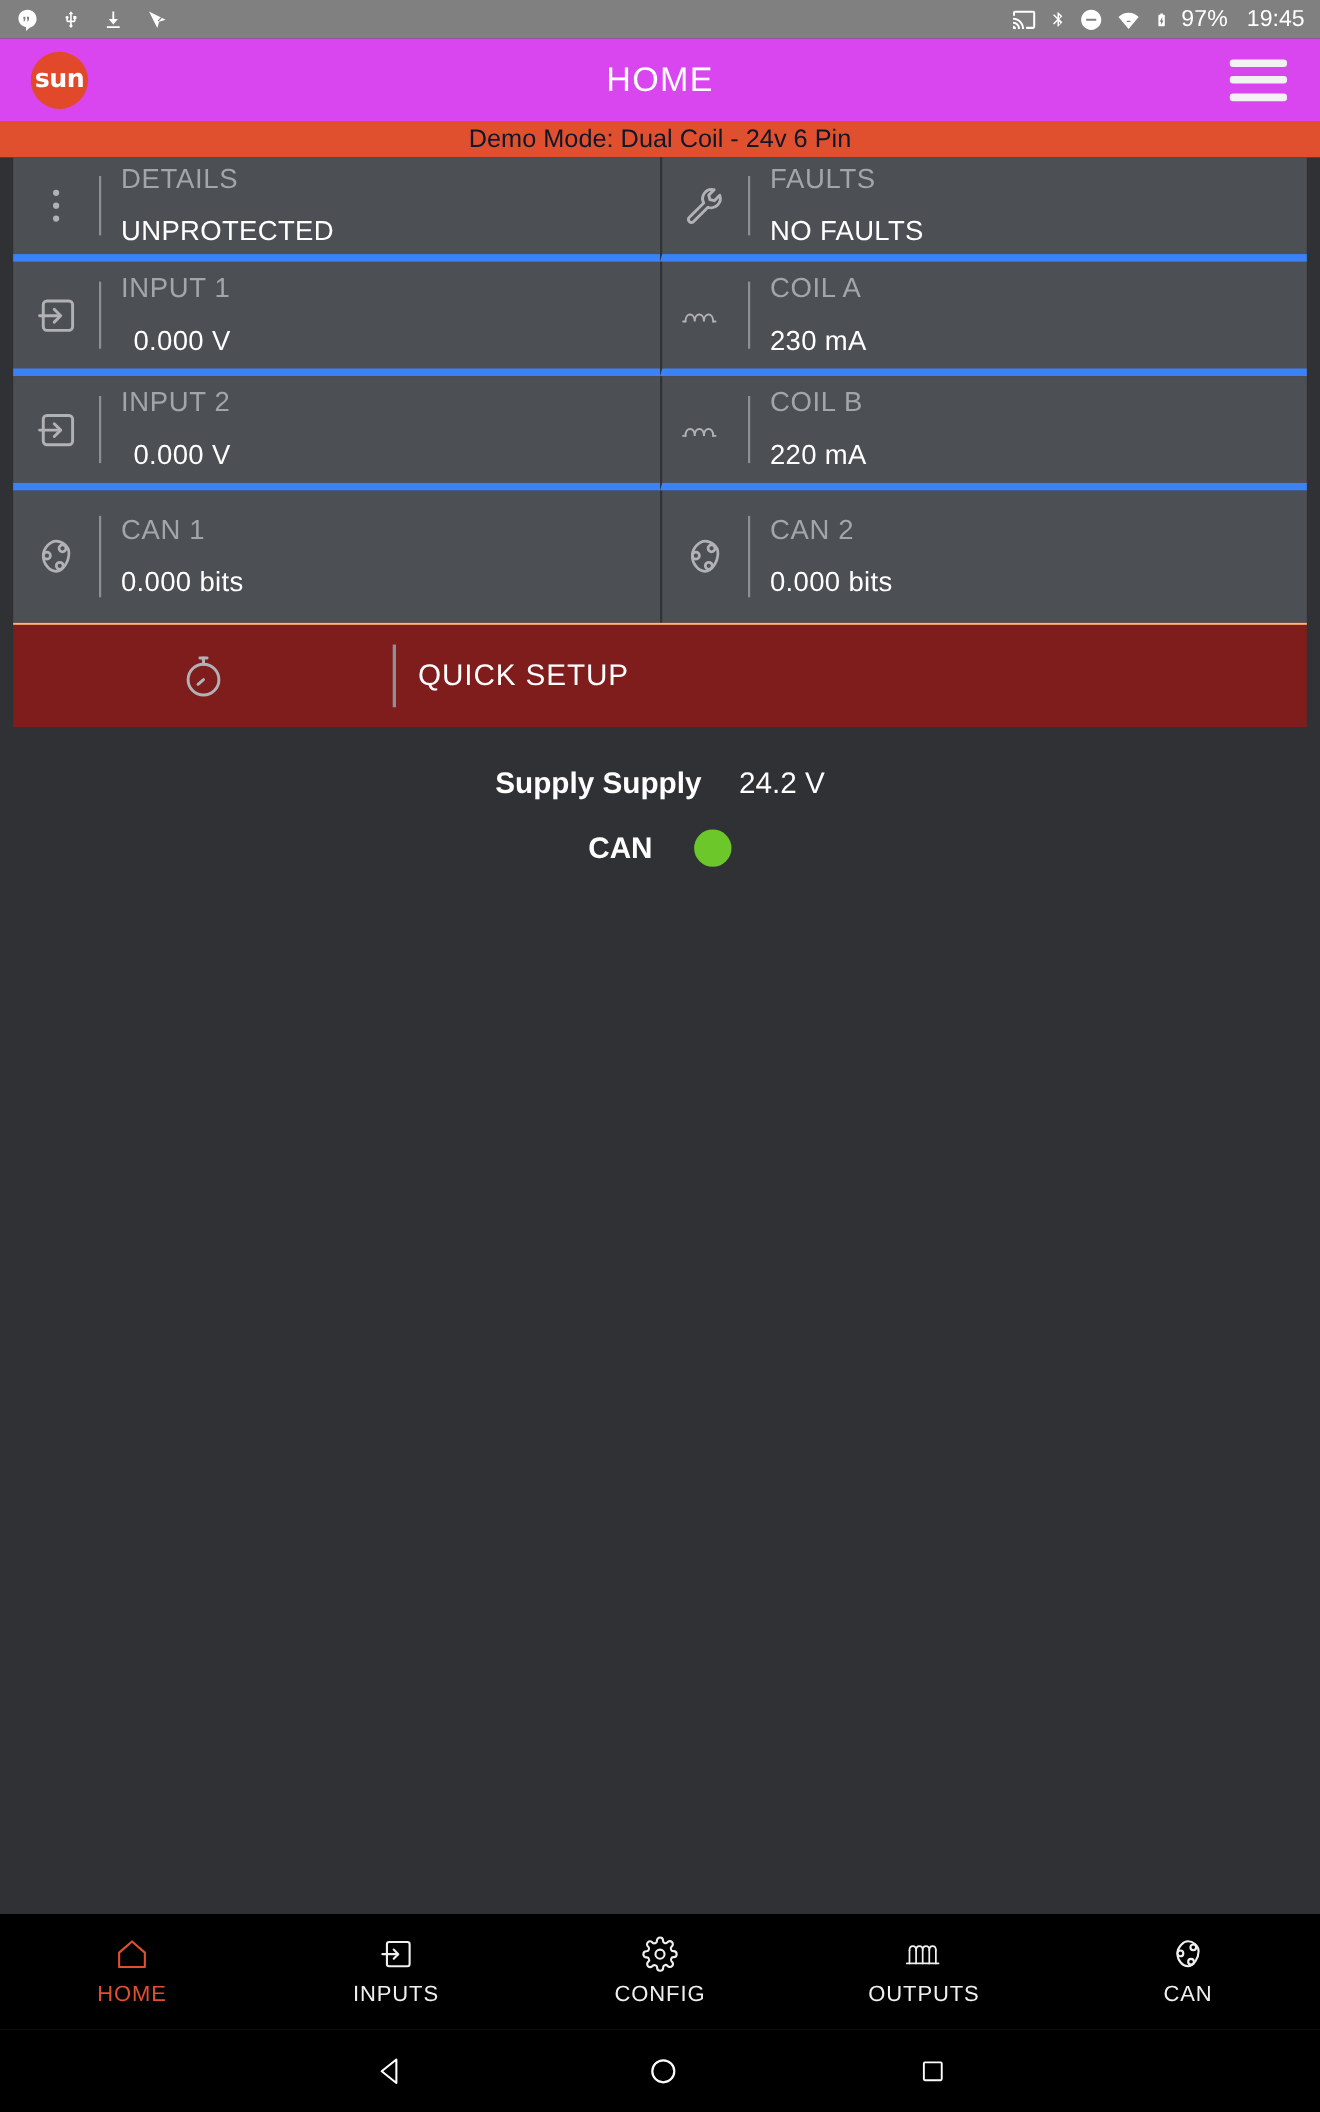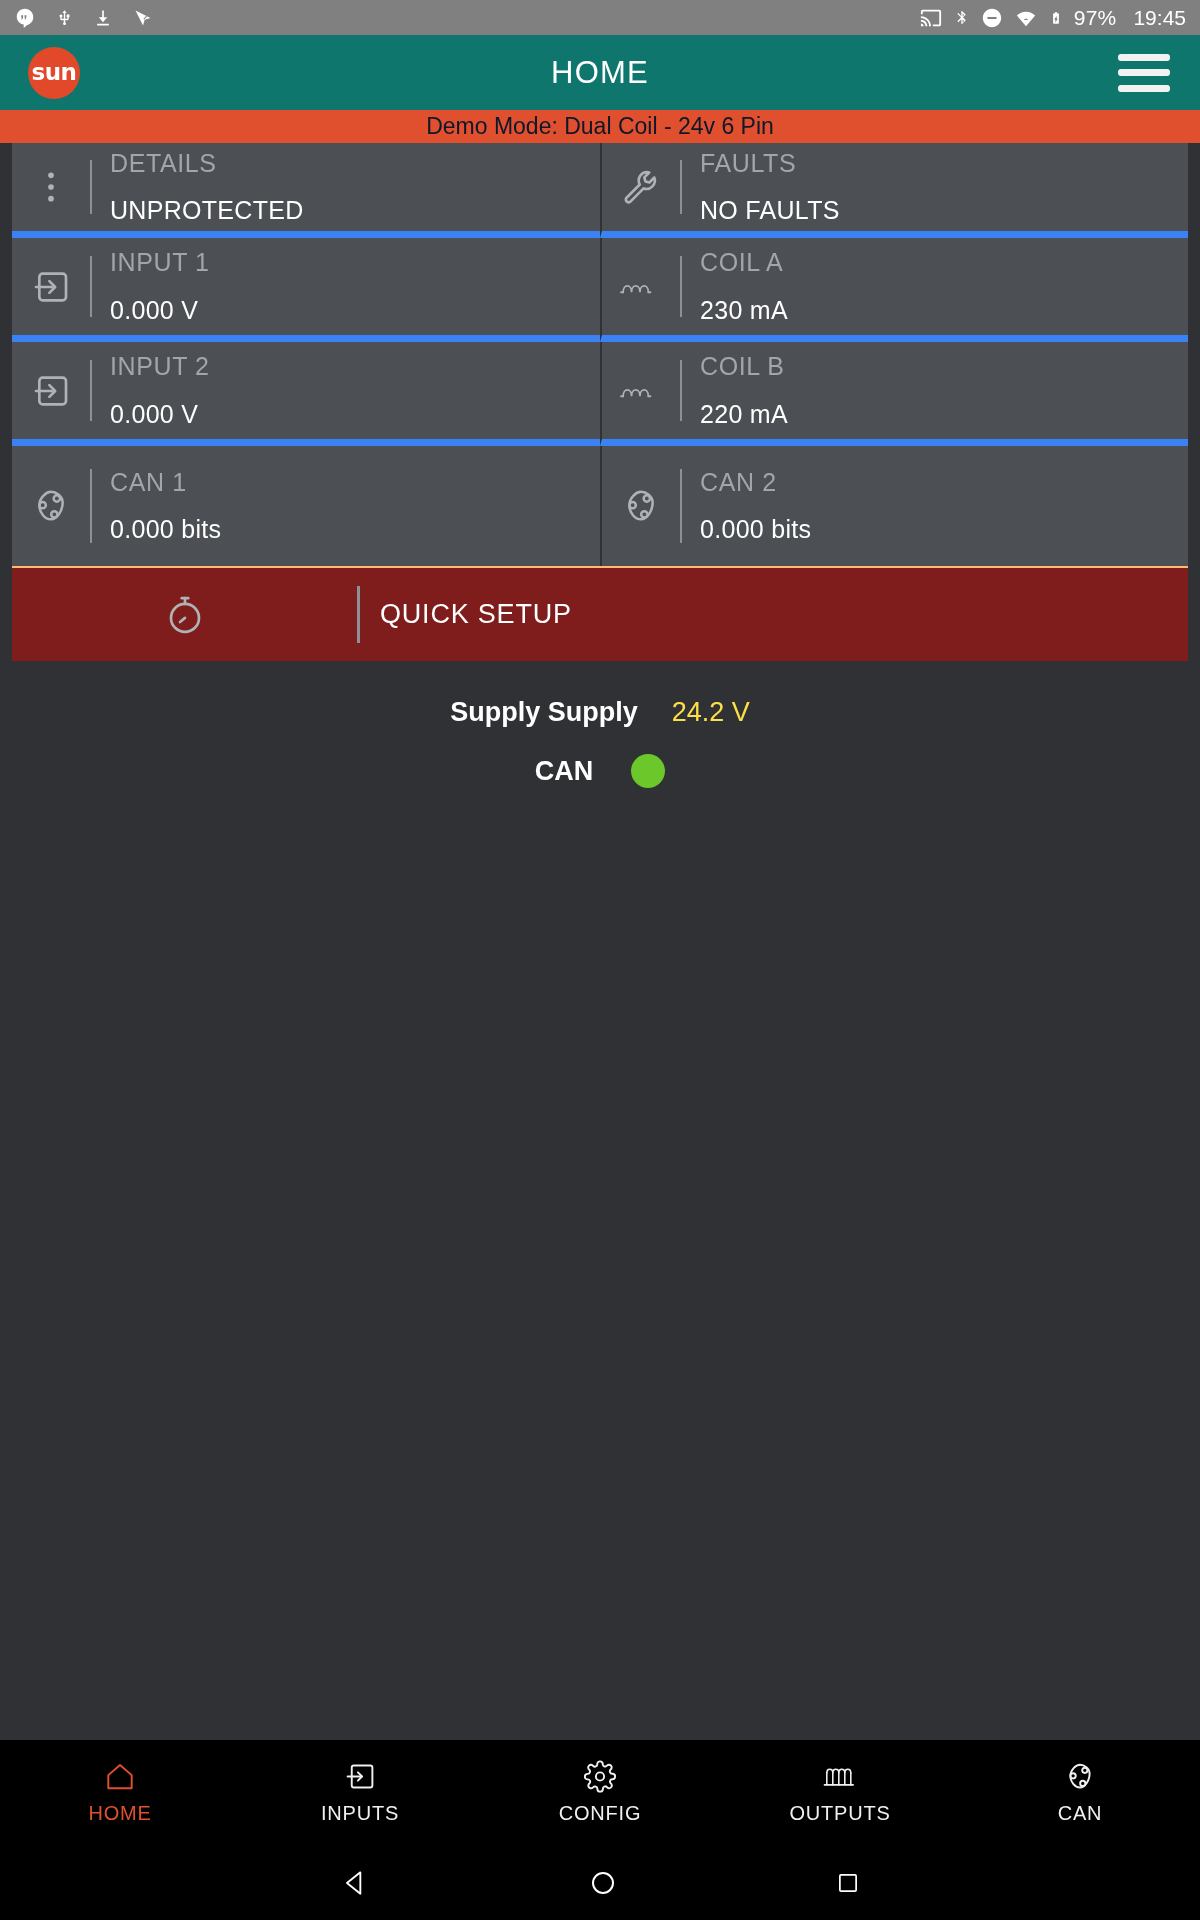--- a/index.html
+++ b/index.html
@@ -19,21 +19,21 @@
   }
   .sb-left, .sb-right { display:flex; align-items:center; }
   .sb-left { gap:20px; }
   .sb-right { gap:11px; }
   .sb-ico { display:block; }
   .sb-text { font-size:21px; letter-spacing:0.2px; color:#fff; }
   .sb-time { font-size:21px; color:#fff; margin-left:6px; }
 
   
   .appbar {
-    height:75px; background:#0f766e; position:relative;
+    height:75px; background:#d946ef; position:relative;
     display:flex; align-items:center; flex:0 0 75px;
   }
   .logo {
     position:absolute; left:28px; top:50%; transform:translateY(-50%);
     width:52px; height:52px; border-radius:50%;
     background:#e1492a; display:flex; align-items:center; justify-content:center;
   }
   .logo-text {
     color:#ffffff; font-size:23px; font-weight:bold; letter-spacing:-0.5px;
     font-family:"DejaVu Sans", sans-serif; line-height:1;
@@ -73,40 +73,40 @@
   .cell-icon {
     width:78px; display:flex; align-items:center; justify-content:center;
     flex:0 0 78px; color:#b0b2b5;
   }
   .cell-divider {
     width:2px; background:#8d9095; align-self:center; height:62%;
     flex:0 0 2px; margin-right:18px;
   }
   .cell-body { display:flex; flex-direction:column; justify-content:center; }
   .cell-label { color:#a2a5a9; font-size:25px; letter-spacing:0.6px; line-height:1.15; }
-  .cell-value { color:#ffffff; font-size:25px; letter-spacing:0.3px; line-height:1.2; margin-top:18px; }
+  .cell-value { color:#ffffff; font-size:25px; letter-spacing:0.3px; line-height:1.2; margin-top:18px;text-align:right; }
 
   
   .quick-row {
     background:#7f1d1d; height:95px; display:flex; align-items:center;
     border-top:2px solid #fdba74;
   }
   .quick-icon {
     width:345px; display:flex; align-items:center; justify-content:center;
     flex:0 0 345px; color:#b0b2b5;
   }
   .quick-divider { width:3px; background:#8d9095; height:62%; flex:0 0 3px; margin-right:20px; }
   .quick-label { color:#ffffff; font-size:27px; letter-spacing:0.8px; }
 
   
   .summary { padding-top:36px; flex:1 1 auto; }
   .summary-row { display:flex; justify-content:center; align-items:center; }
   .summary-row.volt { margin-bottom:26px; }
   .sum-label-bold { color:#ffffff; font-size:27px; font-weight:bold; }
-  .sum-value { color:#fde047; font-size:27px; margin-left:34px; }
+  .sum-value { color:#ffffff; font-size:27px; margin-left:34px; }
   .sum-label-can { color:#ffffff; font-size:27px; font-weight:bold; }
   .status-dot {
     width:34px; height:34px; border-radius:50%;
     background:#6bc72a; margin-left:38px;
   }
 
   
   .bottomnav {
     background:#000000; height:105px; display:flex; align-items:center;
     flex:0 0 105px;

